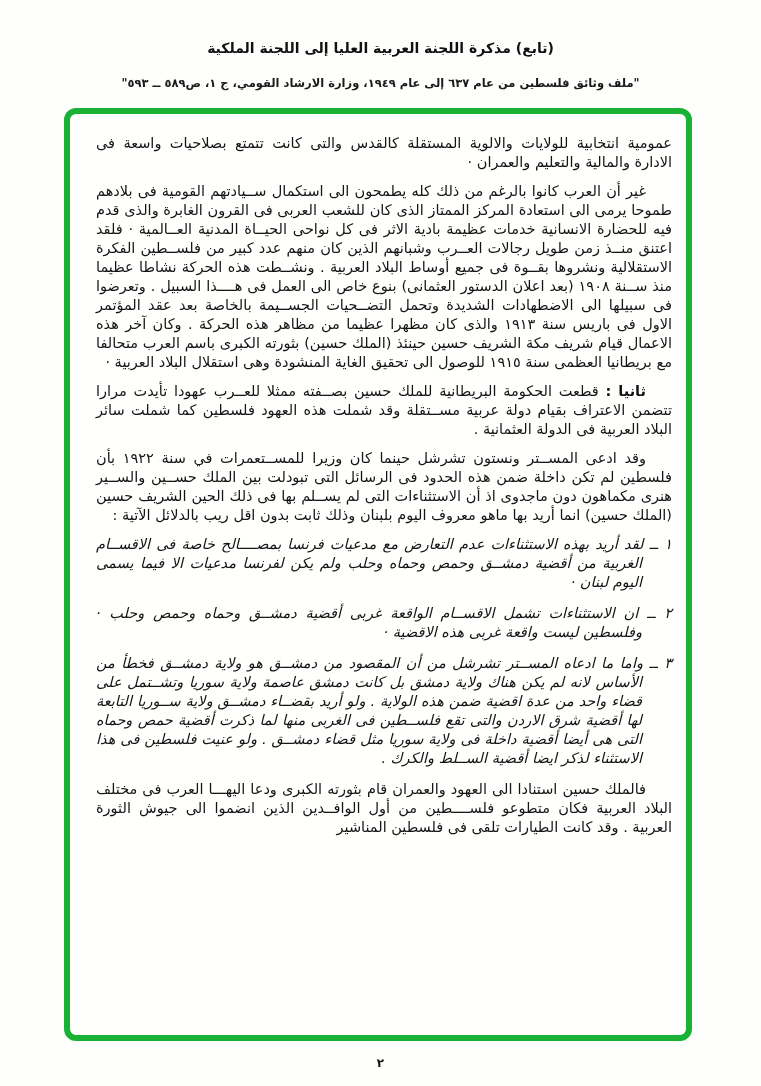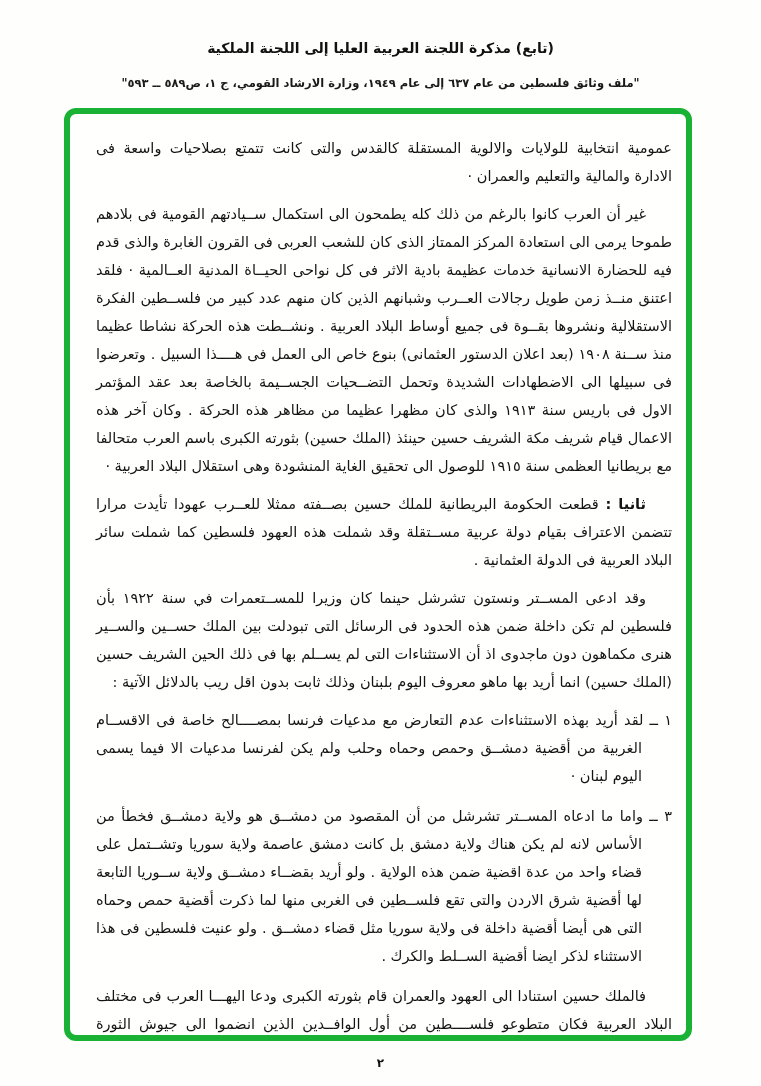--- a/index.html
+++ b/index.html
@@ -57,30 +57,31 @@
     position: absolute;
     inset: 0;
     padding: 20px 14px 8px 26px;
     direction: rtl;
     text-align: justify;
     overflow: hidden;
   }
   .para {
     margin: 0 0 10px 0;
     font-size: 14.5px;
-    line-height: 28px;
+    line-height: 19px;
     color: #141414;
   }
   .para.indent {
     text-indent: 26px;
   }
   .para.item {
     padding-right: 30px;
     text-indent: -30px;
     margin-bottom: 12px;
+    font-style: italic;
   }
   .lead {
     font-weight: bold;
   }
   .page-number {
     position: absolute;
     top: 1056px;
     left: 0;
     right: 0;
     text-align: center;
@@ -104,20 +105,21 @@
       <p class="para">عمومية انتخابية للولايات والالوية المستقلة كالقدس والتى كانت تتمتع بصلاحيات واسعة فى الادارة والمالية والتعليم والعمران ·</p>
 
       <p class="para indent">غير أن العرب كانوا بالرغم من ذلك كله يطمحون الى استكمال ســيادتهم القومية فى بلادهم طموحا يرمى الى استعادة المركز الممتاز الذى كان للشعب العربى فى القرون الغابرة والذى قدم فيه للحضارة الانسانية خدمات عظيمة بادية الاثر فى كل نواحى الحيــاة المدنية العــالمية · فلقد اعتنق منــذ زمن طويل رجالات العــرب وشبانهم الذين كان منهم عدد كبير من فلســطين الفكرة الاستقلالية ونشروها بقــوة فى جميع أوساط البلاد العربية . ونشــطت هذه الحركة نشاطا عظيما منذ ســنة ١٩٠٨ (بعد اعلان الدستور العثمانى) بنوع خاص الى العمل فى هــــذا السبيل . وتعرضوا فى سبيلها الى الاضطهادات الشديدة وتحمل التضــحيات الجســيمة بالخاصة بعد عقد المؤتمر الاول فى باريس سنة ١٩١٣ والذى كان مظهرا عظيما من مظاهر هذه الحركة . وكان آخر هذه الاعمال قيام شريف مكة الشريف حسين حينئذ (الملك حسين) بثورته الكبرى باسم العرب متحالفا مع بريطانيا العظمى سنة ١٩١٥ للوصول الى تحقيق الغاية المنشودة وهى استقلال البلاد العربية ·</p>
 
       <p class="para indent"><span class="lead">ثانيا :</span> <span>قطعت الحكومة البريطانية للملك حسين بصــفته ممثلا للعــرب عهودا تأيدت مرارا تتضمن الاعتراف بقيام دولة عربية مســتقلة وقد شملت هذه العهود فلسطين كما شملت سائر البلاد العربية فى الدولة العثمانية .</span></p>
 
       <p class="para indent">وقد ادعى المســتر ونستون تشرشل حينما كان وزيرا للمســتعمرات في سنة ١٩٢٢ بأن فلسطين لم تكن داخلة ضمن هذه الحدود فى الرسائل التى تبودلت بين الملك حســين والســير هنرى مكماهون دون ماجدوى اذ أن الاستثناءات التى لم يســلم بها فى ذلك الحين الشريف حسين (الملك حسين) انما أريد بها ماهو معروف اليوم بلبنان وذلك ثابت بدون اقل ريب بالدلائل الآتية :</p>
 
       <p class="para item"><span class="marker">١ ــ</span> <span>لقد أريد بهذه الاستثناءات عدم التعارض مع مدعيات فرنسا بمصــــالح خاصة فى الاقســام الغربية من أقضية دمشــق وحمص وحماه وحلب ولم يكن لفرنسا مدعيات الا فيما يسمى اليوم لبنان ·</span></p>
 
+      <p class="para item"><span class="marker">٢ ــ</span> <span>ان الاستثناءات تشمل الاقســام الواقعة غربى أقضية دمشــق وحماه وحمص وحلب · وفلسطين ليست واقعة غربى هذه الاقضية ·</span></p>
 
       <p class="para item"><span class="marker">٣ ــ</span> <span>واما ما ادعاه المســتر تشرشل من أن المقصود من دمشــق هو ولاية دمشــق فخطأ من الأساس لانه لم يكن هناك ولاية دمشق بل كانت دمشق عاصمة ولاية سوريا وتشــتمل على قضاء واحد من عدة اقضية ضمن هذه الولاية . ولو أريد بقضــاء دمشــق ولاية ســوريا التابعة لها أقضية شرق الاردن والتى تقع فلســطين فى الغربى منها لما ذكرت أقضية حمص وحماه التى هى أيضا أقضية داخلة فى ولاية سوريا مثل قضاء دمشــق . ولو عنيت فلسطين فى هذا الاستثناء لذكر ايضا أقضية الســلط والكرك .</span></p>
 
       <p class="para indent">فالملك حسين استنادا الى العهود والعمران قام بثورته الكبرى ودعا اليهـــا العرب فى مختلف البلاد العربية فكان متطوعو فلســــطين من أول الوافــدين الذين انضموا الى جيوش الثورة العربية . وقد كانت الطيارات تلقى فى فلسطين المناشير</p>
 
     </div>
   </div>
 
   <div class="page-number">٢</div>
 

